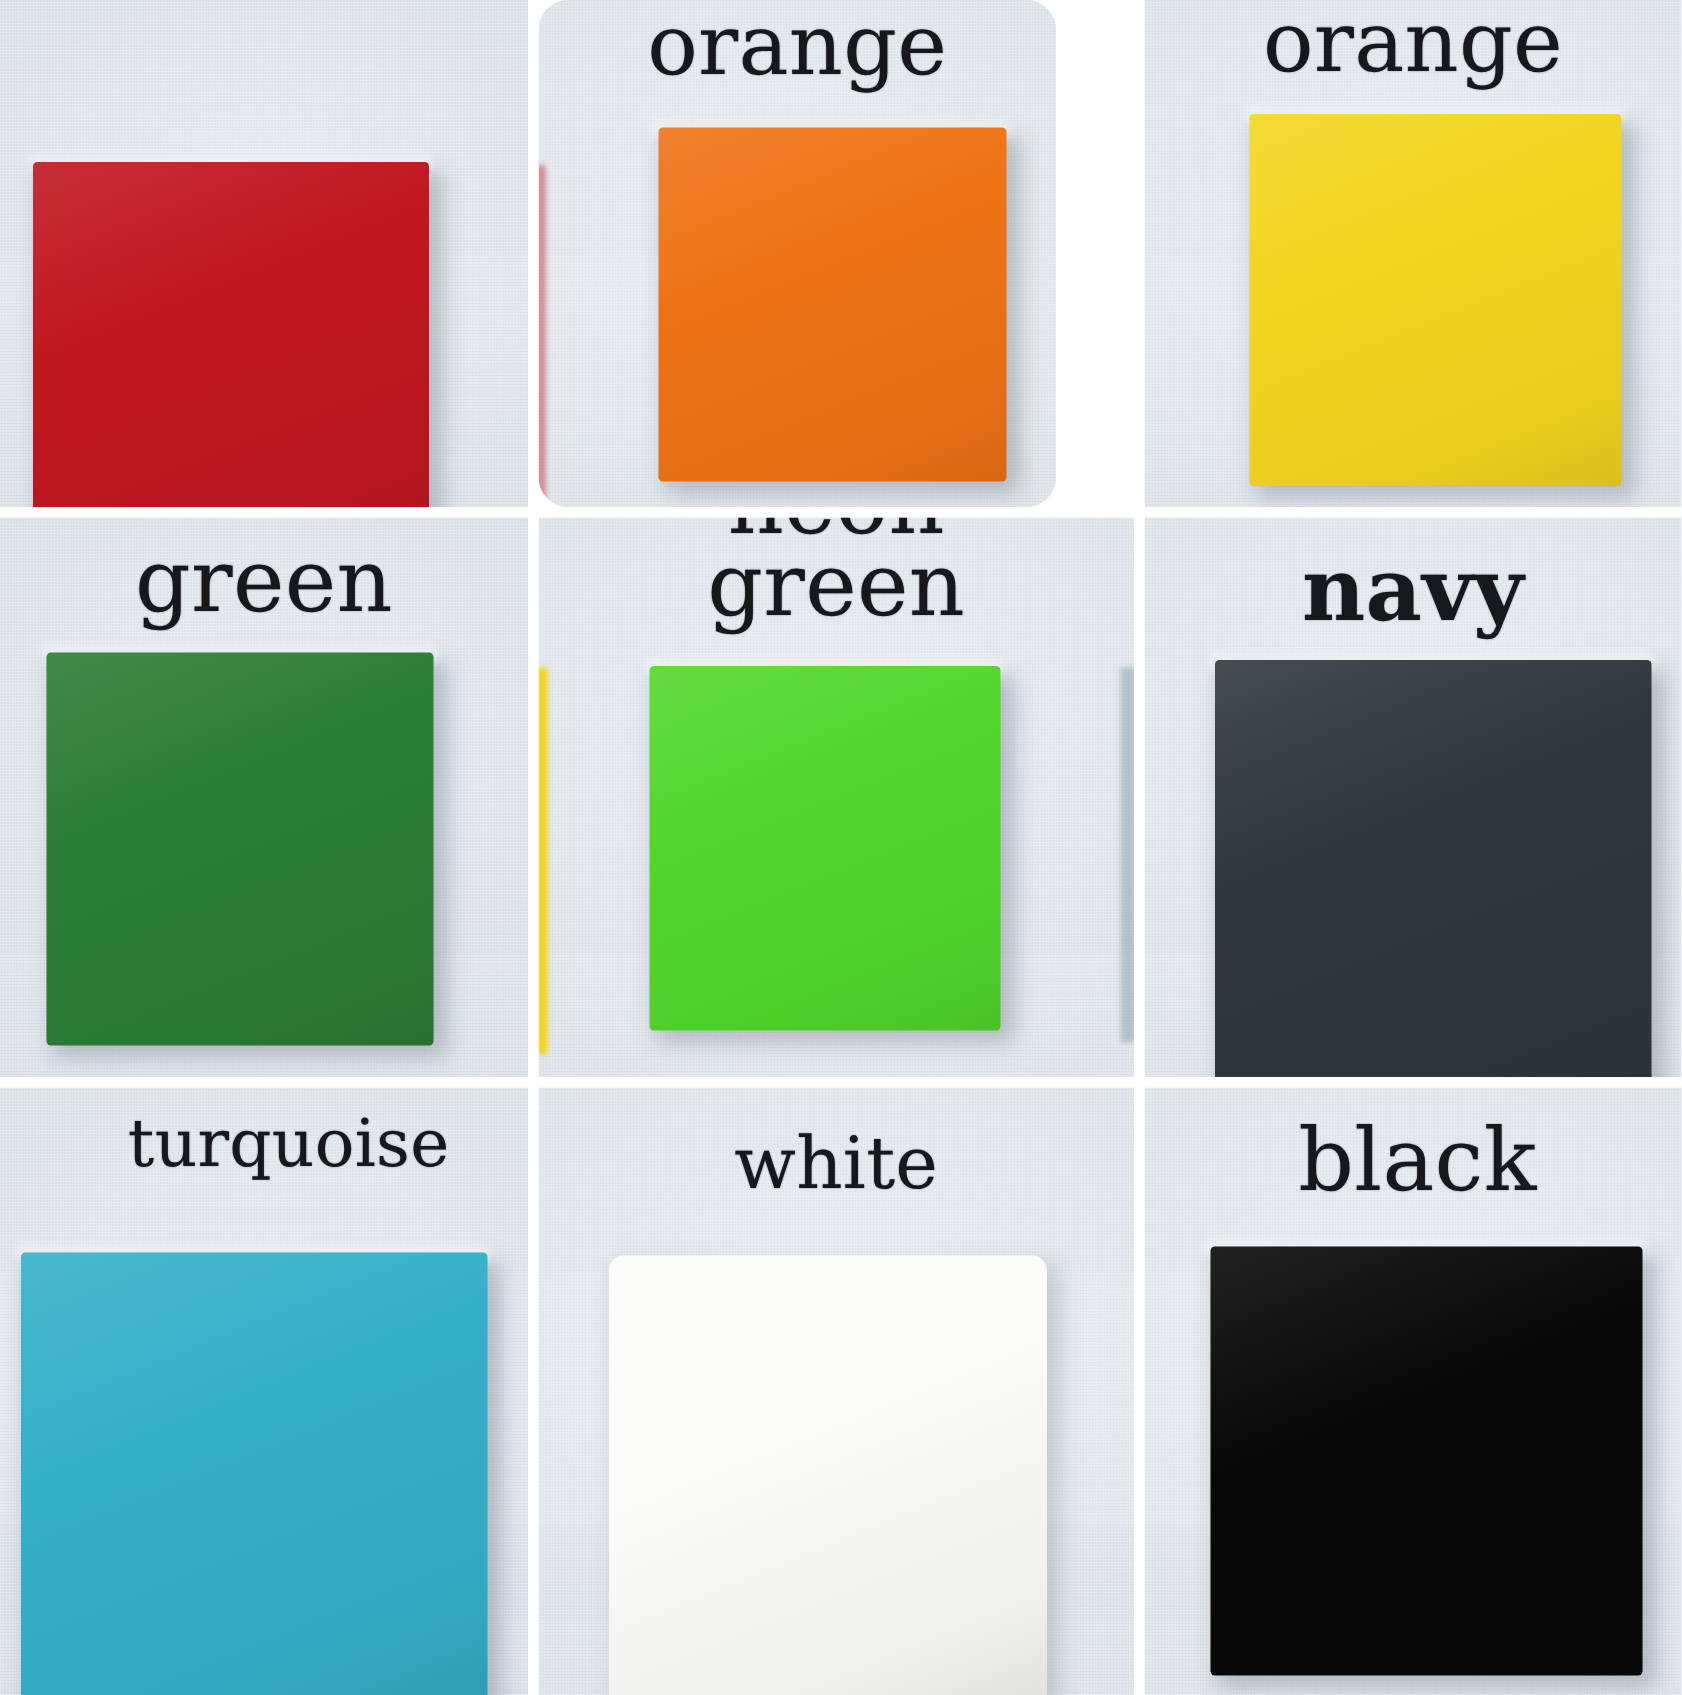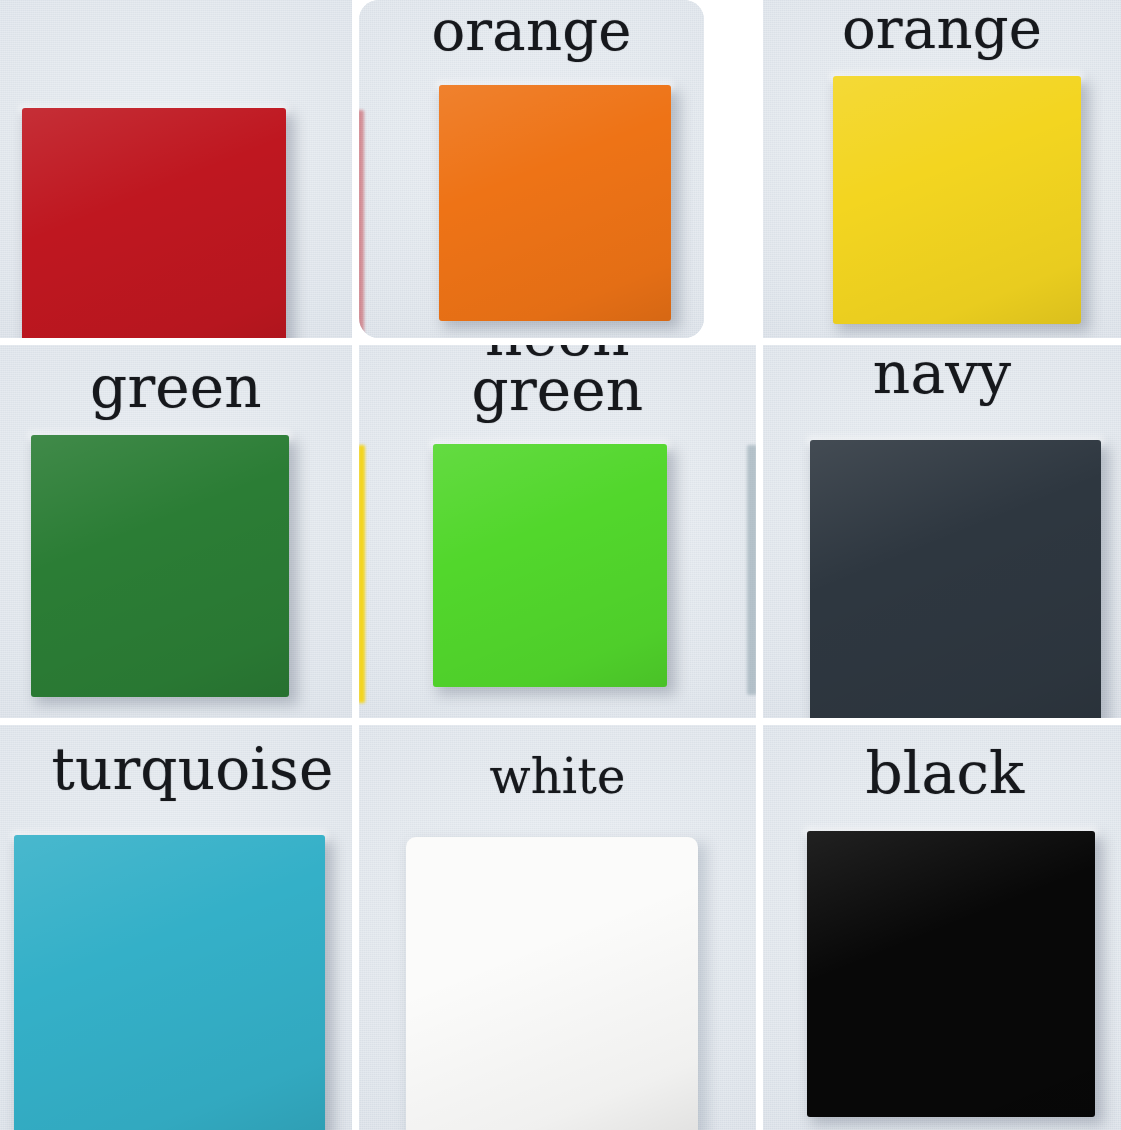--- a/index.html
+++ b/index.html
@@ -167,31 +167,31 @@
     <div class="label" style="top:17px; font-size:58px;">green</div>
     <div class="swatch" style="left:74px; top:99px; width:234px; height:243px;">
       <div class="shadow"></div>
       <div class="hilite"></div>
       <div class="face" style="background:#52d72c;"></div>
     </div>
   </div>
 
   <div class="cell" style="left:763px; top:345px; width:358px; height:373px;">
     <div class="paper"></div>
-    <div class="label" style="top:0; font-size:58px;">navy</div>
+    <div class="label" style="top:20px; font-size:58px;font-weight:bold;">navy</div>
     <div class="swatch" style="left:47px; top:95px; width:291px; height:290px;">
       <div class="shadow"></div>
       <div class="hilite"></div>
       <div class="face" style="background:#2e3740;"></div>
     </div>
   </div>
 
   <div class="cell" style="left:0px; top:725px; width:352px; height:405px;">
     <div class="paper"></div>
-    <div class="label" style="top:16px; font-size:58px;padding-left:33px;">turquoise</div>
+    <div class="label" style="top:16px; font-size:44px;padding-left:33px;">turquoise</div>
     <div class="swatch" style="left:14px; top:110px; width:311px; height:300px;">
       <div class="shadow"></div>
       <div class="hilite"></div>
       <div class="face" style="background:#34b0c8;"></div>
     </div>
   </div>
 
   <div class="cell" style="left:359px; top:725px; width:397px; height:405px;">
     <div class="paper"></div>
     <div class="label" style="top:28px; font-size:48px;">white</div>

